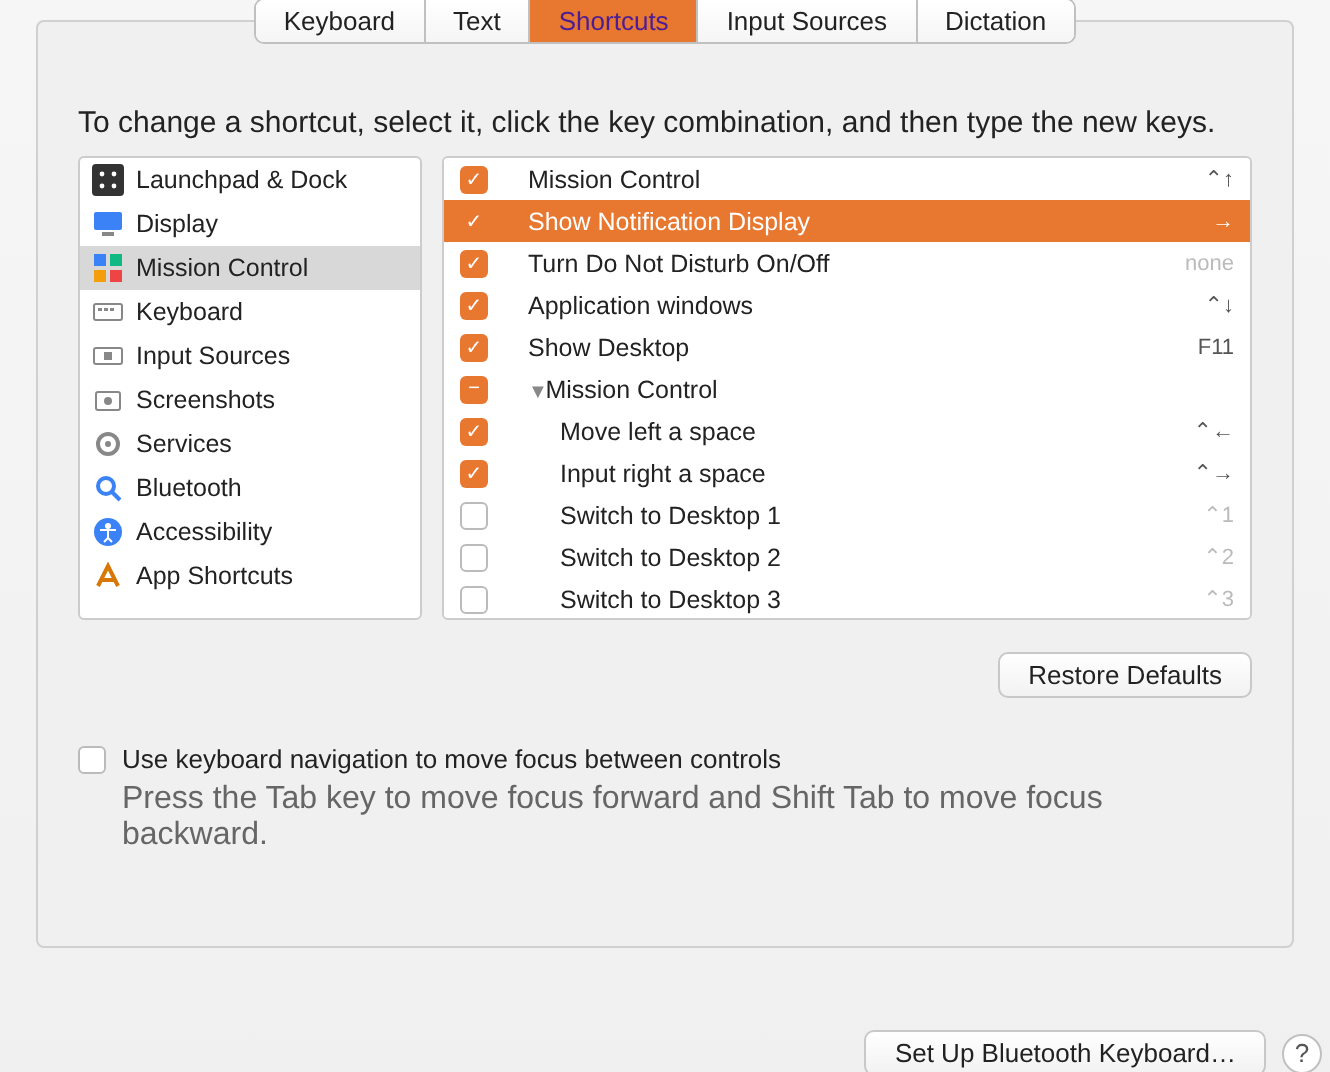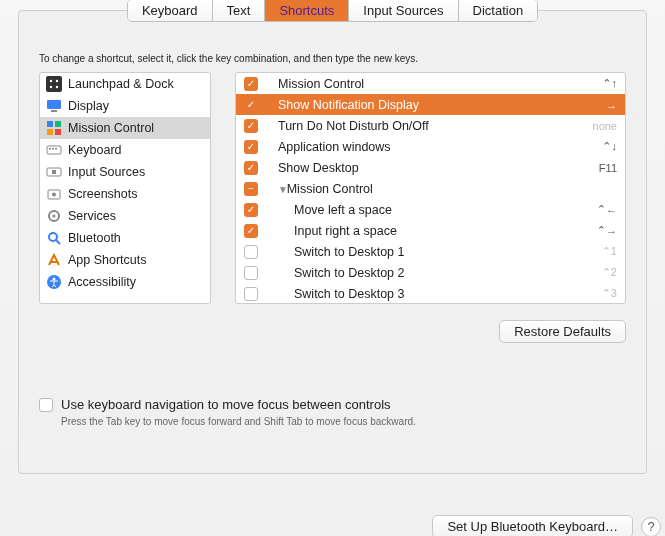--- a/index.html
+++ b/index.html
@@ -4,43 +4,43 @@
 <style>
   * { box-sizing: border-box; font-family: -apple-system, "Helvetica Neue", Arial, sans-serif; }
   body { margin: 0; background: #fff; width: 665px; height: 536px; overflow: hidden; font-size: 13px; color: #222; }
   .window { padding: 10px 18px 12px 18px; background: linear-gradient(#f6f6f6,#f0f0f0); height:100%; position:relative; }
   .inner { background:#f0f0f0; border:1px solid #d0d0d0; border-radius:4px; height:464px; position:relative; }
   .tabs { position:absolute; top:-12px; left:0; right:0; display:flex; justify-content:center; }
   .tabgroup { display:flex; border:1px solid #c0c0c0; border-radius:5px; overflow:hidden; background:#fff; }
   .tab { padding:3px 14px; font-size:13px; border-right:1px solid #c0c0c0; background:linear-gradient(#fff,#f5f5f5); cursor:default; }
   .tab:last-child { border-right:none; }
   .tab.active { background:#e8772f; color:#4c1d95; }
-  .instruction { padding:42px 20px 8px 20px; font-size:10px; color:#222; }
-  .columns { display:flex; padding:0 20px; gap:24px; }
+  .instruction { padding:42px 20px 8px 20px; font-size:15px; color:#222; }
+  .columns { display:flex; padding:0 20px; gap:10px; }
   .sidebar { width:172px; height:232px; background:#fff; border:1px solid #ccc; border-radius:3px; overflow:auto; }
   .sbitem { display:flex; align-items:center; gap:6px; padding:3px 6px; font-size:12.5px; cursor:default; }
   .sbitem.selected { background:#d8d8d8; }
   .sbicon { width:16px; height:16px; display:flex; align-items:center; justify-content:center; }
   .shortcuts { flex:1; background:#fff; border:1px solid #ccc; border-radius:3px; height:232px; overflow:auto; }
   .row { display:flex; align-items:center; height:21px; padding:0 8px; gap:8px; font-size:12.5px; position:relative; }
   .row.sel { background:#e8772f; color:#fff; }
   .chk { width:14px; height:14px; border-radius:3px; display:flex; align-items:center; justify-content:center; font-size:10px; }
   .chk.on { background:#e8772f; color:#fff; }
   .chk.off { border:1px solid #bbb; background:#fff; }
   .chk.minus { background:#e8772f; color:#fff; }
   .rowlabel { flex:1; white-space:nowrap; overflow:hidden; text-overflow:ellipsis; }
   .rowkey { font-size:11px; color:#555; min-width:36px; text-align:right; }
   .row.sel .rowkey { color:#fff; }
   .rowkey.dim { color:#bbb; }
   .disclosure { color:#888; font-size:10px; margin-right:-4px; }
   .below { padding:16px 20px 0 0; text-align:right; }
   .btn { display:inline-block; background:linear-gradient(#fff,#f2f2f2); border:1px solid #c8c8c8; border-radius:5px; padding:3px 14px; font-size:13px; cursor:default;margin-left:24px; }
   .kbnav { position:absolute; left:20px; bottom:46px; right:20px; }
   .kbnav-row { display:flex; align-items:center; gap:8px; }
-  .kbnav-help { font-size:10px; color:#666; padding:4px 0 0 22px; }
+  .kbnav-help { font-size:16px; color:#666; padding:4px 0 0 22px; }
   .footer { position:absolute; bottom:-2px; right:0; display:flex; gap:8px; align-items:center; padding:8px 4px 0 0;}
   .help { width:20px; height:20px; border:1px solid #c0c0c0; border-radius:50%; display:flex; align-items:center; justify-content:center; font-size:13px; color:#555; background:#fff; }
   .indent1 { padding-left:12px; }
   .indent2 { padding-left:28px; }
 </style>
 </head>
 <body>
 
 <div class="window">
   <div class="inner">
@@ -131,34 +131,34 @@
               <svg width="16" height="16">
                 <circle cx="7" cy="7" r="4" fill="none" stroke="#3b82f6" stroke-width="2"></circle>
                 <line x1="10" y1="10" x2="14" y2="14" stroke="#3b82f6" stroke-width="2"></line>
               </svg>
             </span>
             <span>Bluetooth</span>
           </div>
           <div class="sbitem">
             <span class="sbicon">
               <svg width="16" height="16">
-                <path d="M3 13 L8 3 L13 13 M5 10 H11" stroke="#d97706" stroke-width="2" fill="none"></path>
-              </svg>
-            </span>
-            <span>App Shortcuts</span>
-          </div>
-          <div class="sbitem">
-            <span class="sbicon">
-              <svg width="16" height="16">
                 <circle cx="8" cy="8" r="7" fill="#3b82f6"></circle>
                 <circle cx="8" cy="5" r="1.5" fill="#fff"></circle>
                 <path d="M4 7h8M8 7v4M6 13l2-2 2 2" stroke="#fff" fill="none"></path>
               </svg>
             </span>
             <span>Accessibility</span>
+          </div>
+          <div class="sbitem">
+            <span class="sbicon">
+              <svg width="16" height="16">
+                <path d="M3 13 L8 3 L13 13 M5 10 H11" stroke="#d97706" stroke-width="2" fill="none"></path>
+              </svg>
+            </span>
+            <span>App Shortcuts</span>
           </div>
         </div>
       <div class="shortcuts" id="shortcuts">
           <div class="row">
             <span class="chk on">✓</span>
             <span class="rowlabel indent1">Mission Control</span>
             <span class="rowkey">⌃↑</span>
           </div>
           <div class="row sel">
             <span class="chk on">✓</span>

